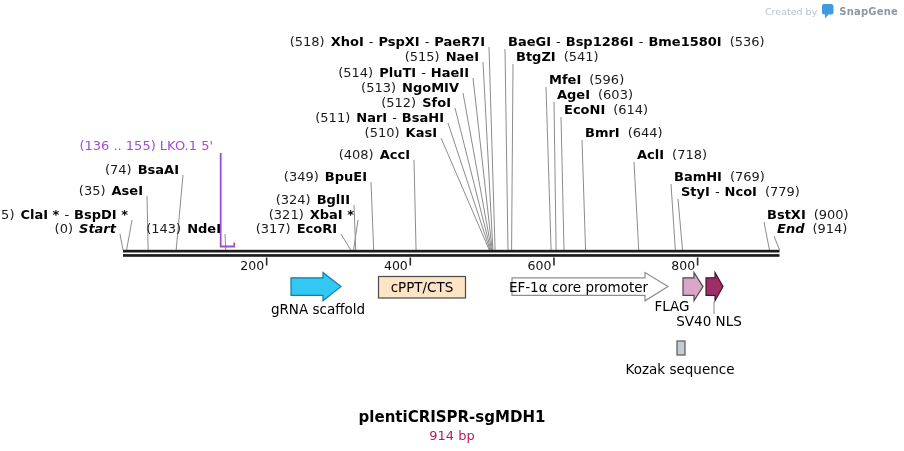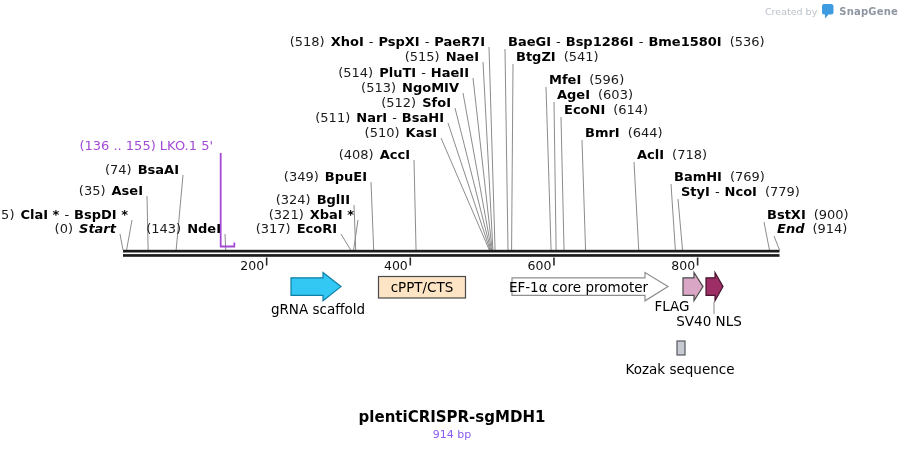--- a/index.html
+++ b/index.html
@@ -8,21 +8,21 @@
     font-family:"DejaVu Sans", sans-serif;
   }
   .watermark{
     position:absolute;top:4px;right:6px;display:flex;align-items:center;gap:5px;
   }
   .watermark .created{font-size:9.5px;color:#bcc2ca;}
   .watermark .brand{font-size:10px;color:#8f96a2;font-weight:600;letter-spacing:.2px;}
   .map-svg{position:absolute;left:0;top:0;}
   .title-block{position:absolute;left:0;right:0;top:408px;text-align:center;}
   .plasmid-title{font-size:15px;font-weight:bold;color:#000;}
-  .plasmid-bp{font-size:11px;color:#8b5cf6;margin-top:2px;}
+  .plasmid-bp{font-size:13px;color:#be185d;margin-top:2px;}
   svg text{font-family:"DejaVu Sans", sans-serif;}
 </style>
 </head>
 <body>
 
 <div class="canvas">
 
   <div class="watermark">
     <span class="created">Created by</span>
     <svg width="12" height="15" viewBox="0 0 12 15">

